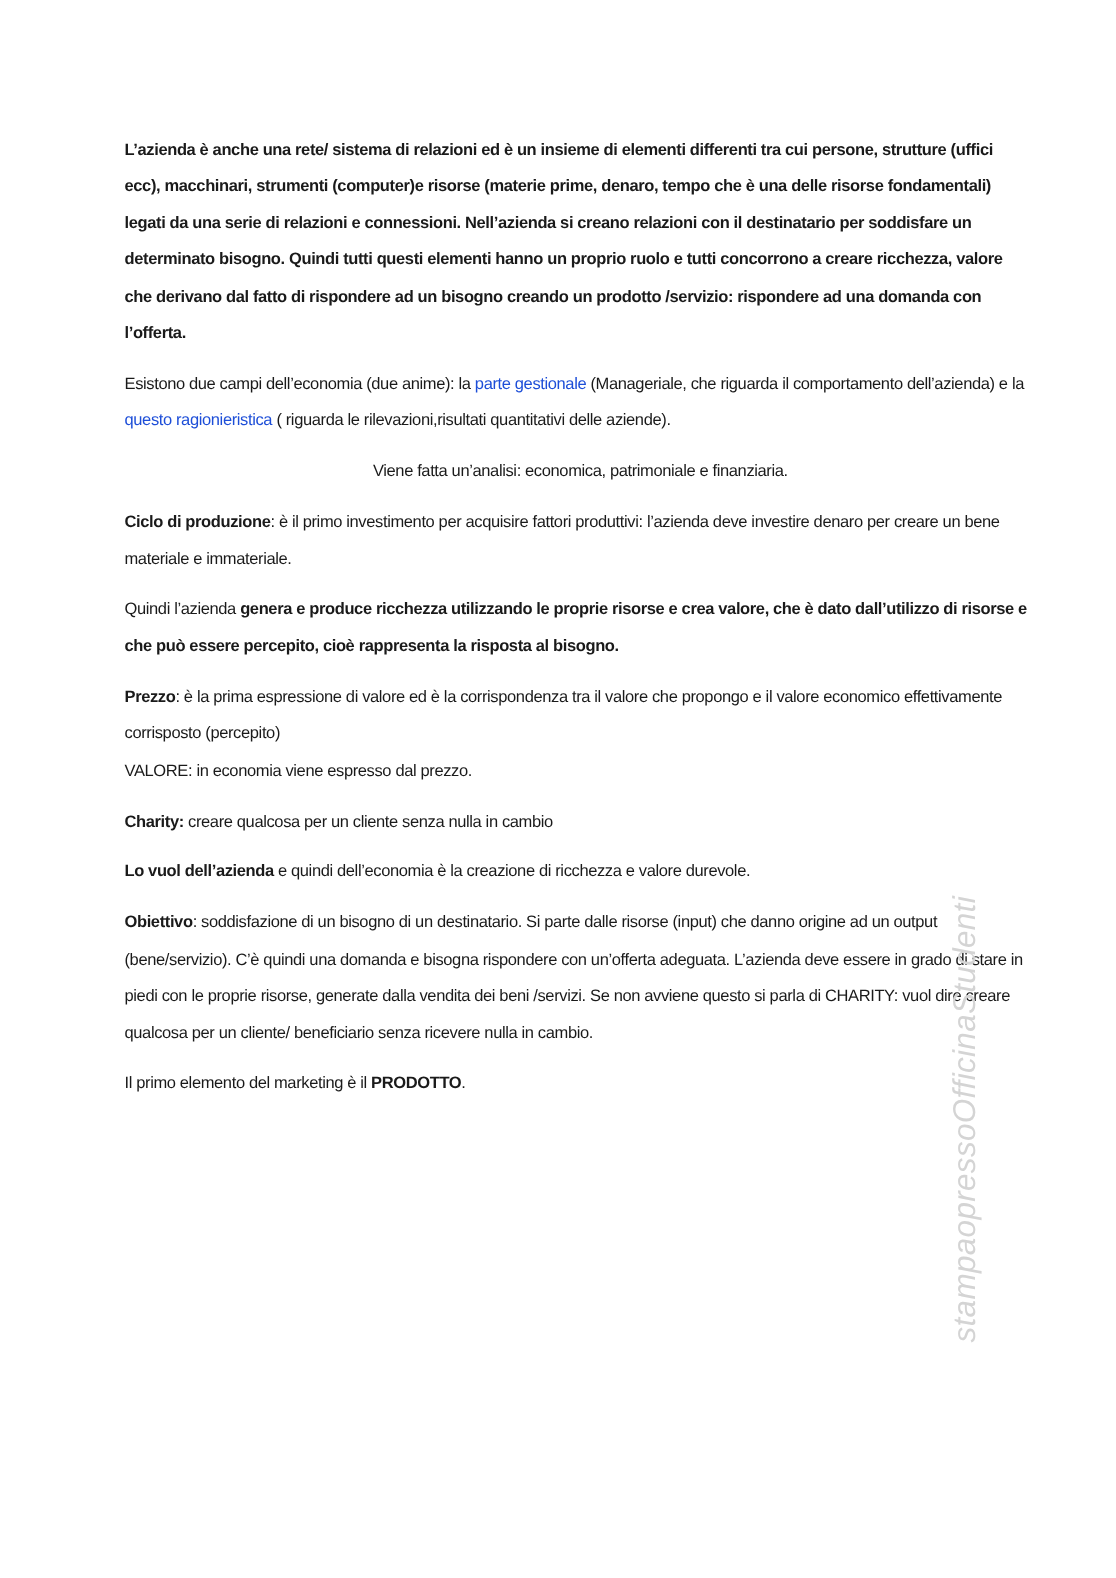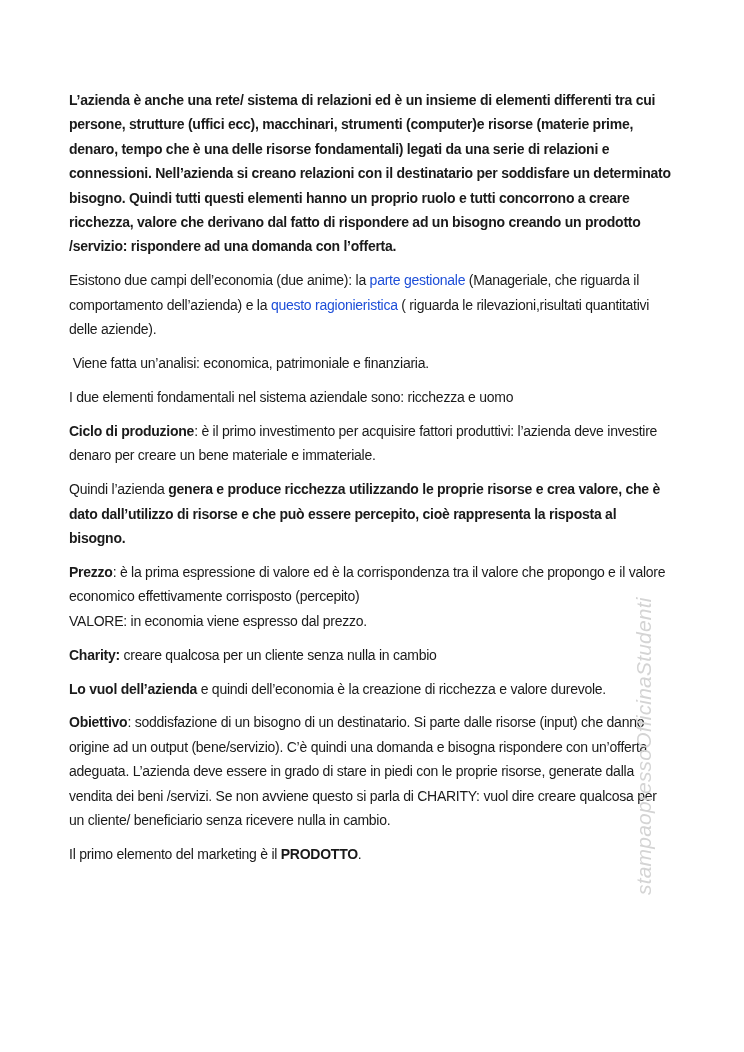--- a/index.html
+++ b/index.html
@@ -1,20 +1,20 @@
 <!DOCTYPE html>
 <html><head>
 <meta charset="utf-8">
 <style>
   html, body { margin: 0; padding: 0; background: #ffffff; }
   body { width: 744px; height: 1052px; position: relative; overflow: hidden; }
   .page {
-    position: absolute; left: 69px; top: 88px; width: 605px;
+    position: absolute; left: 83px; top: 88px; width: 605px;
     font-family: "Liberation Sans", sans-serif;
-    font-size: 14px; line-height: 24.4px; color: #1a1a1a;
+    font-size: 11px; line-height: 24.4px; color: #1a1a1a;
     letter-spacing: -0.25px;
   }
   .p { margin: 0 0 9.5px 0; }
   .b { font-weight: bold; }
   .red { color: #1d4ed8; }
   .watermark {
     position: absolute; left: 632px; top: 895px;
     transform-origin: 0 0; transform: rotate(-90deg);
     font-family: "Liberation Sans", sans-serif; font-style: italic;
     font-size: 21px; color: #d4d4d4; white-space: nowrap; letter-spacing: 0.2px;
@@ -23,24 +23,21 @@
 </head>
 <body>
 
 <div class="page">
   <p class="p">
     <span class="b">L’azienda è anche una rete/ sistema di relazioni ed è un insieme di elementi differenti tra cui persone, strutture (uffici ecc), macchinari, strumenti (computer)e risorse (materie prime, denaro, tempo che è una delle risorse fondamentali) legati da una serie di relazioni e connessioni. Nell’azienda si creano relazioni con il destinatario per soddisfare un determinato bisogno.  Quindi tutti questi elementi hanno un proprio ruolo e tutti concorrono a creare ricchezza, valore che derivano dal fatto di rispondere ad un bisogno creando un prodotto /servizio: rispondere ad una domanda con l’offerta.</span>
   </p>
   <p class="p">
     <span>Esistono due campi dell’economia (due anime): la </span><span class="red">parte gestionale</span><span> (Manageriale, che riguarda il comportamento dell’azienda) e la </span><span class="red">questo ragionieristica</span><span> ( riguarda le rilevazioni,risultati quantitativi delle aziende).</span>
   </p>
-  <p class="p" style="white-space: pre;"><span> Viene fatta un’analisi: economica, patrimoniale e finanziaria.</span></p>
-  <p class="p">
-    <span>I due elementi fondamentali nel sistema aziendale sono: ricchezza e uomo</span>
-  </p>
+  <p class="p" style="white-space: pre; text-align: center;"><span> Viene fatta un’analisi: economica, patrimoniale e finanziaria.</span></p>
   <p class="p">
     <span class="b">Ciclo di produzione</span><span>: è il primo investimento per acquisire fattori produttivi: l’azienda deve investire denaro per creare un bene materiale e immateriale.</span>
   </p>
   <p class="p">
     <span>Quindi l’azienda </span><span class="b">genera e produce ricchezza utilizzando le proprie risorse e crea valore, che è dato dall’utilizzo di risorse e che può essere percepito, cioè rappresenta la risposta al bisogno.</span>
   </p>
   <p class="p">
     <span class="b">Prezzo</span><span>: è la prima espressione di valore ed è la corrispondenza tra il valore che propongo e il valore economico effettivamente corrisposto (percepito)</span><br>
     <span>VALORE: in economia viene espresso dal prezzo.</span>
   </p>

